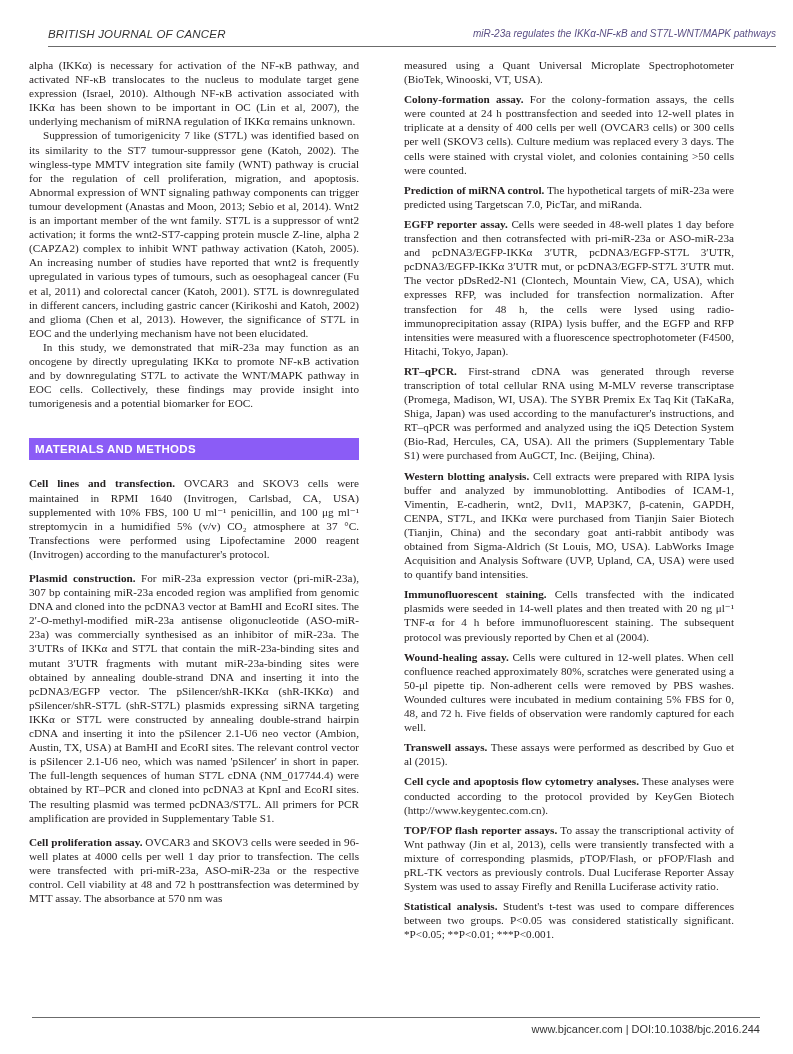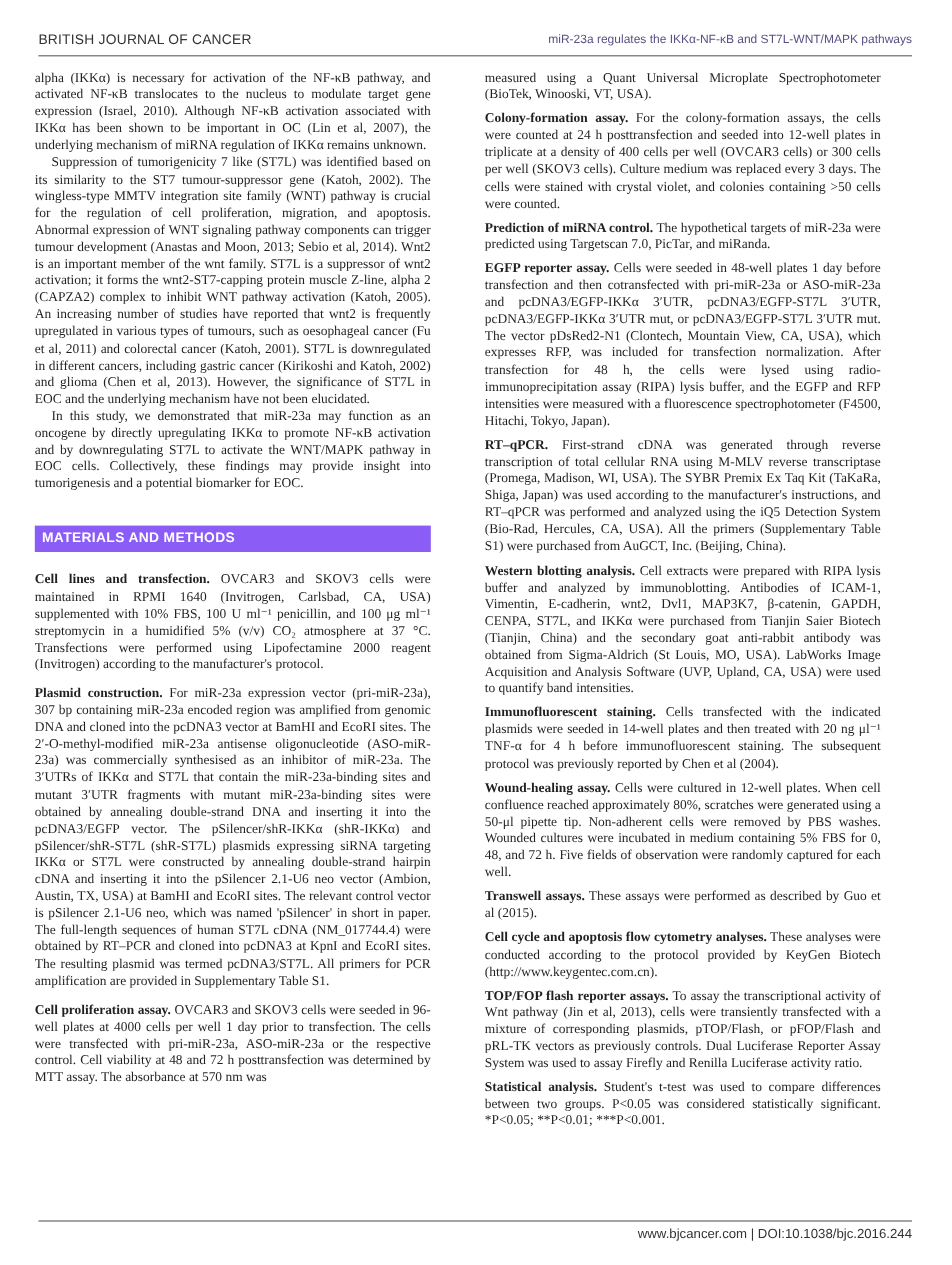--- a/index.html
+++ b/index.html
@@ -1,19 +1,19 @@
 <!DOCTYPE html>
 <html><head>
 <meta charset="utf-8">
 <style>
   html, body { margin: 0; padding: 0; background: #ffffff; }
   body { width: 793px; height: 1054px; position: relative; overflow: hidden;
          font-family: "Liberation Serif", "DejaVu Serif", serif; color: #231f20; }
-  .header { position: absolute; left: 32px; top: 24px; width: 728px; height: 22px;
-            border-bottom: 1.5px solid #6b6b6b; }
+  .header { position: absolute; left: 48px; top: 24px; width: 728px; height: 22px;
+            border-bottom: 1.5px solid #6b6b6b; font-style: italic; }
   .header .left { position: absolute; left: 0; top: 4px; font-family: "Liberation Sans", "DejaVu Sans", sans-serif;
                   font-size: 11.5px; letter-spacing: 0.2px; color: #333; }
   .header .right { position: absolute; right: 0; top: 4px; font-family: "Liberation Sans", "DejaVu Sans", sans-serif;
                    font-size: 10px; color: #5a4f84; }
   .col { position: absolute; top: 58px; width: 330px; font-size: 11.2px; line-height: 14.1px; text-align: justify; }
   .col.left { left: 29px; }
   .col.right { left: 404px; width: 330px; }
   .col p { margin: 0 0 6px 0; }
   .col p.indent { text-indent: 14px; margin-bottom: 0; }
   .col p.nomargin { margin-bottom: 0; }

